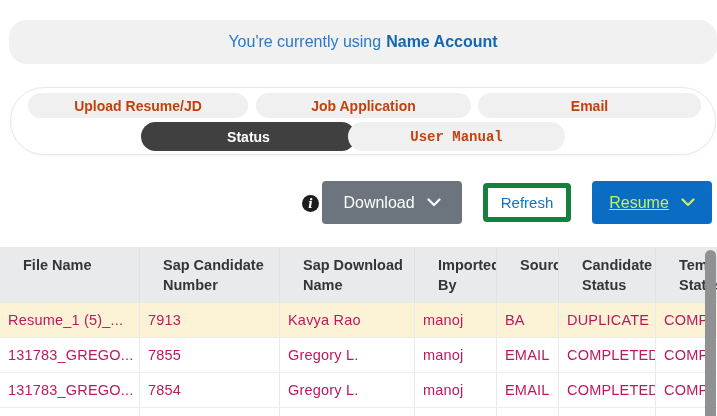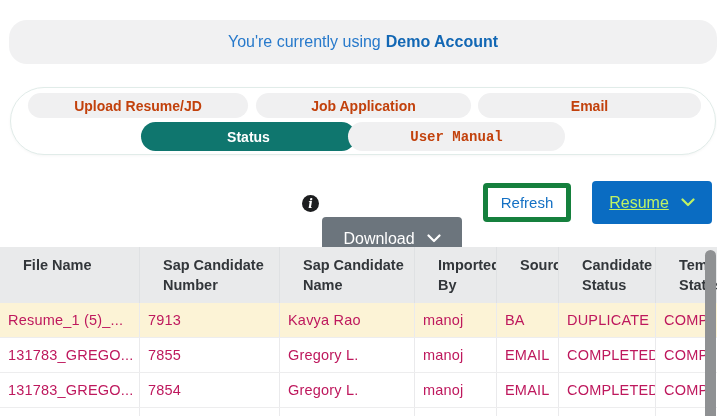--- a/index.html
+++ b/index.html
@@ -19,41 +19,41 @@
   .tabbar{
     position:absolute;left:10px;top:87px;width:704px;height:66px;
     background:#fff;border:1px solid #e1ece9;border-radius:34px;
     box-shadow:0 1px 3px rgba(0,0,0,0.04);
   }
   .pill{
     position:absolute;border-radius:999px;background:#f0f0f1;color:#c2410c;
     font-weight:600;font-size:14px;display:flex;align-items:center;
     justify-content:center;cursor:pointer;user-select:none;
   }
-  .pill.active{background:#0f766e;color:#ffffff;}
+  .pill.active{background:#404040;color:#ffffff;}
   .pill.r1{top:5px;height:25px;}
   .pill.r2{top:34px;height:29px;}
   .pill.p-upload{left:17px;width:220px;}
   .pill.p-job{left:245px;width:215px;}
   .pill.p-email{left:467px;width:223px;}
   .pill.p-status{left:130px;width:215px;}
   .pill.p-manual{left:337px;width:217px;font-family:Liberation Mono, monospace;}
   
   .info-dot{
     position:absolute;left:302px;top:195px;width:17px;height:17px;border-radius:50%;
     background:#1c1d1f;color:#fff;display:flex;align-items:center;justify-content:center;
     font-family:"DejaVu Serif",serif;font-weight:700;font-style:italic;
     font-size:12px;line-height:1;cursor:pointer;
   }
   .btn{
     position:absolute;border-radius:4px;display:flex;align-items:center;
     justify-content:center;gap:12px;cursor:pointer;box-sizing:border-box;
     font-size:16px;border:none;
   }
-  .btn-download{left:322px;top:181px;width:140px;height:43px;background:#6c757d;color:#fff;margin-top:36px;}
+  .btn-download{left:322px;top:181px;width:140px;height:43px;background:#6c757d;color:#fff;}
   .btn-refresh{left:483px;top:183px;width:88px;height:39px;background:#fff;
     border:5px solid #15803d;color:#1470c4;font-size:15px;}
   .btn-resume{left:592px;top:181px;width:120px;height:43px;background:#0a6cc2;color:#bef264;text-decoration:underline;}
   .chev{display:block;}
   
   .tbl{position:absolute;left:0;top:247px;width:717px;}
   .thead,.trow{
     display:grid;
     grid-template-columns:140px 140px 135px 82px 62px 97px 121px;
     width:777px;
@@ -78,21 +78,21 @@
   .vscroll{
     position:absolute;right:1px;top:250px;width:11px;height:200px;
     background:#8f9193;border-radius:6px;cursor:pointer;
   }
 </style>
 </head>
 <body>
 
 <div class="banner">
   <span>You're currently using</span>
-  <span class="bold">Demo Account</span>
+  <span class="bold">Name Account</span>
 </div>
 
 <div class="tabbar">
   <div class="pill r1 p-upload">
     <span>Upload Resume/JD</span>
   </div>
   <div class="pill r1 p-job">
     <span>Job Application</span>
   </div>
   <div class="pill r1 p-email">
@@ -123,21 +123,21 @@
   <span>Resume</span>
   <svg class="chev" width="14" height="9" viewBox="0 0 14 9">
     <polyline points="1.5,1.5 7,7 12.5,1.5" fill="none" stroke="currentColor" stroke-width="2.2" stroke-linecap="round" stroke-linejoin="round"></polyline>
   </svg>
 </div>
 
 <div class="tbl">
   <div class="thead">
     <div class="th">File Name</div>
     <div class="th">Sap Candidate Number</div>
-    <div class="th">Sap Candidate Name</div>
+    <div class="th">Sap Download Name</div>
     <div class="th">Imported By</div>
     <div class="th">Source</div>
     <div class="th">Candidate Status</div>
     <div class="th">Template Status</div>
   </div>
 
   <div class="trow highlight">
     <div class="td">Resume_1 (5)_...</div>
     <div class="td">7913</div>
     <div class="td">Kavya Rao</div>

